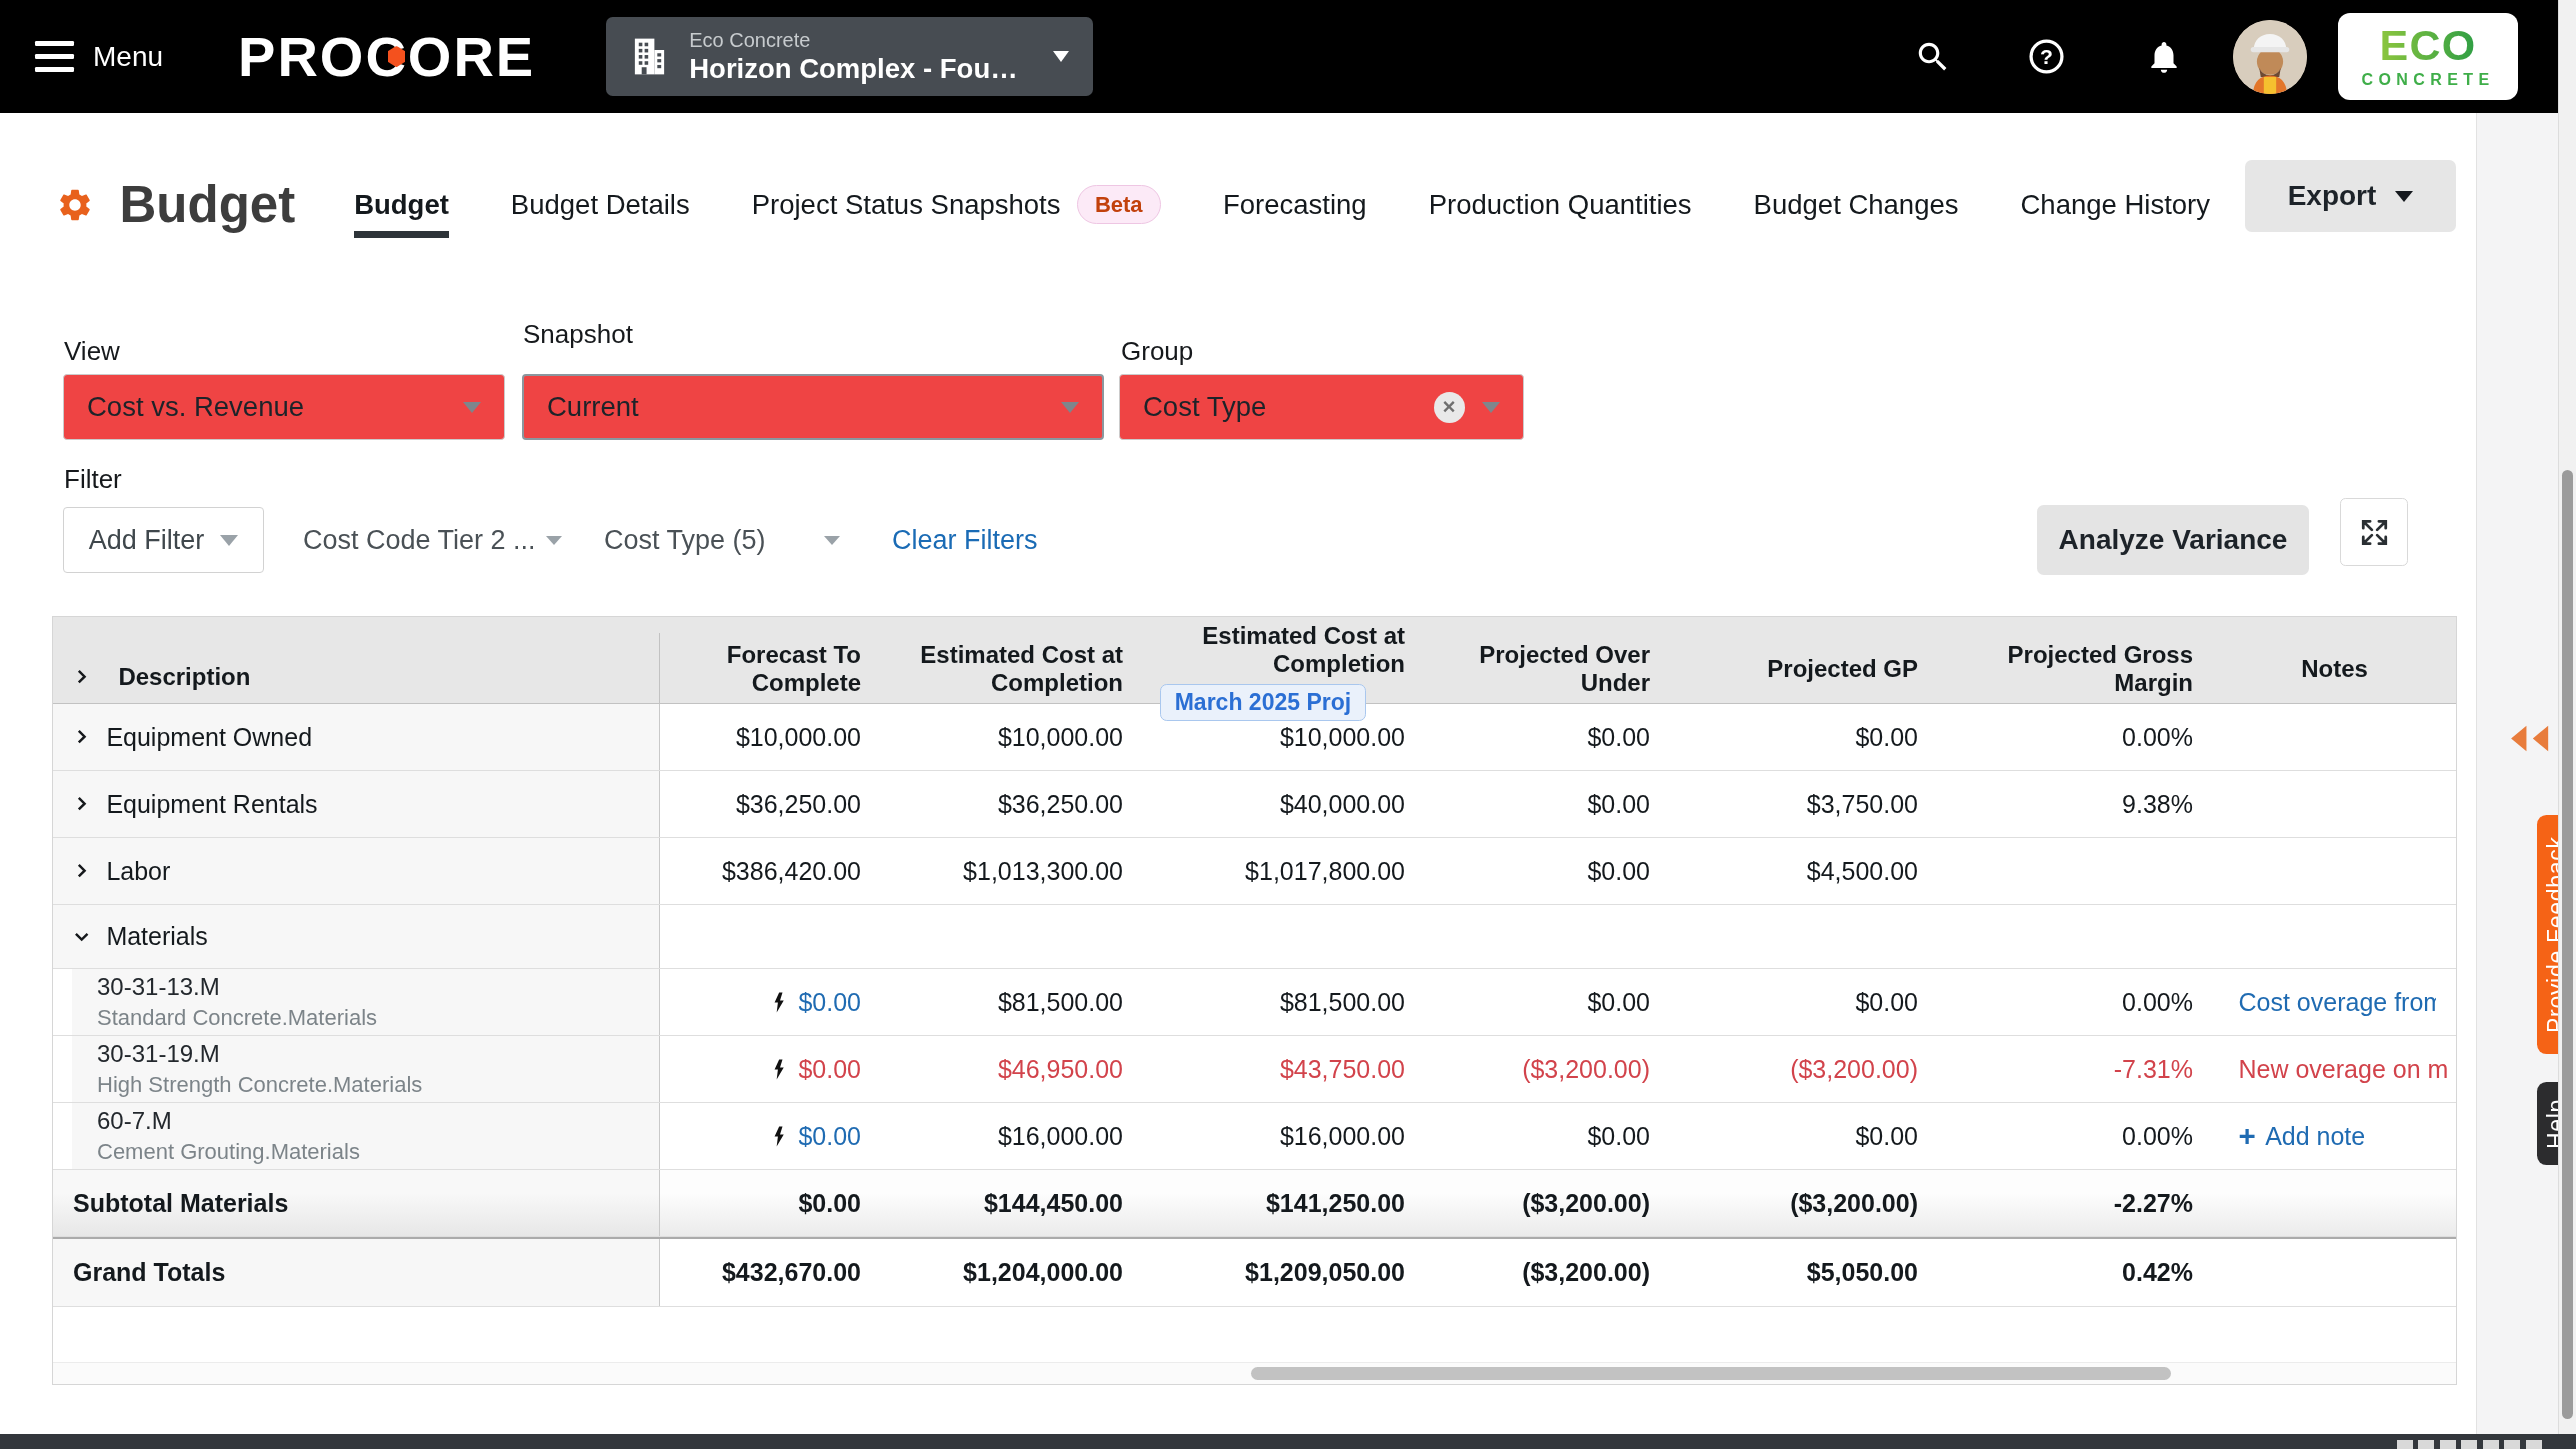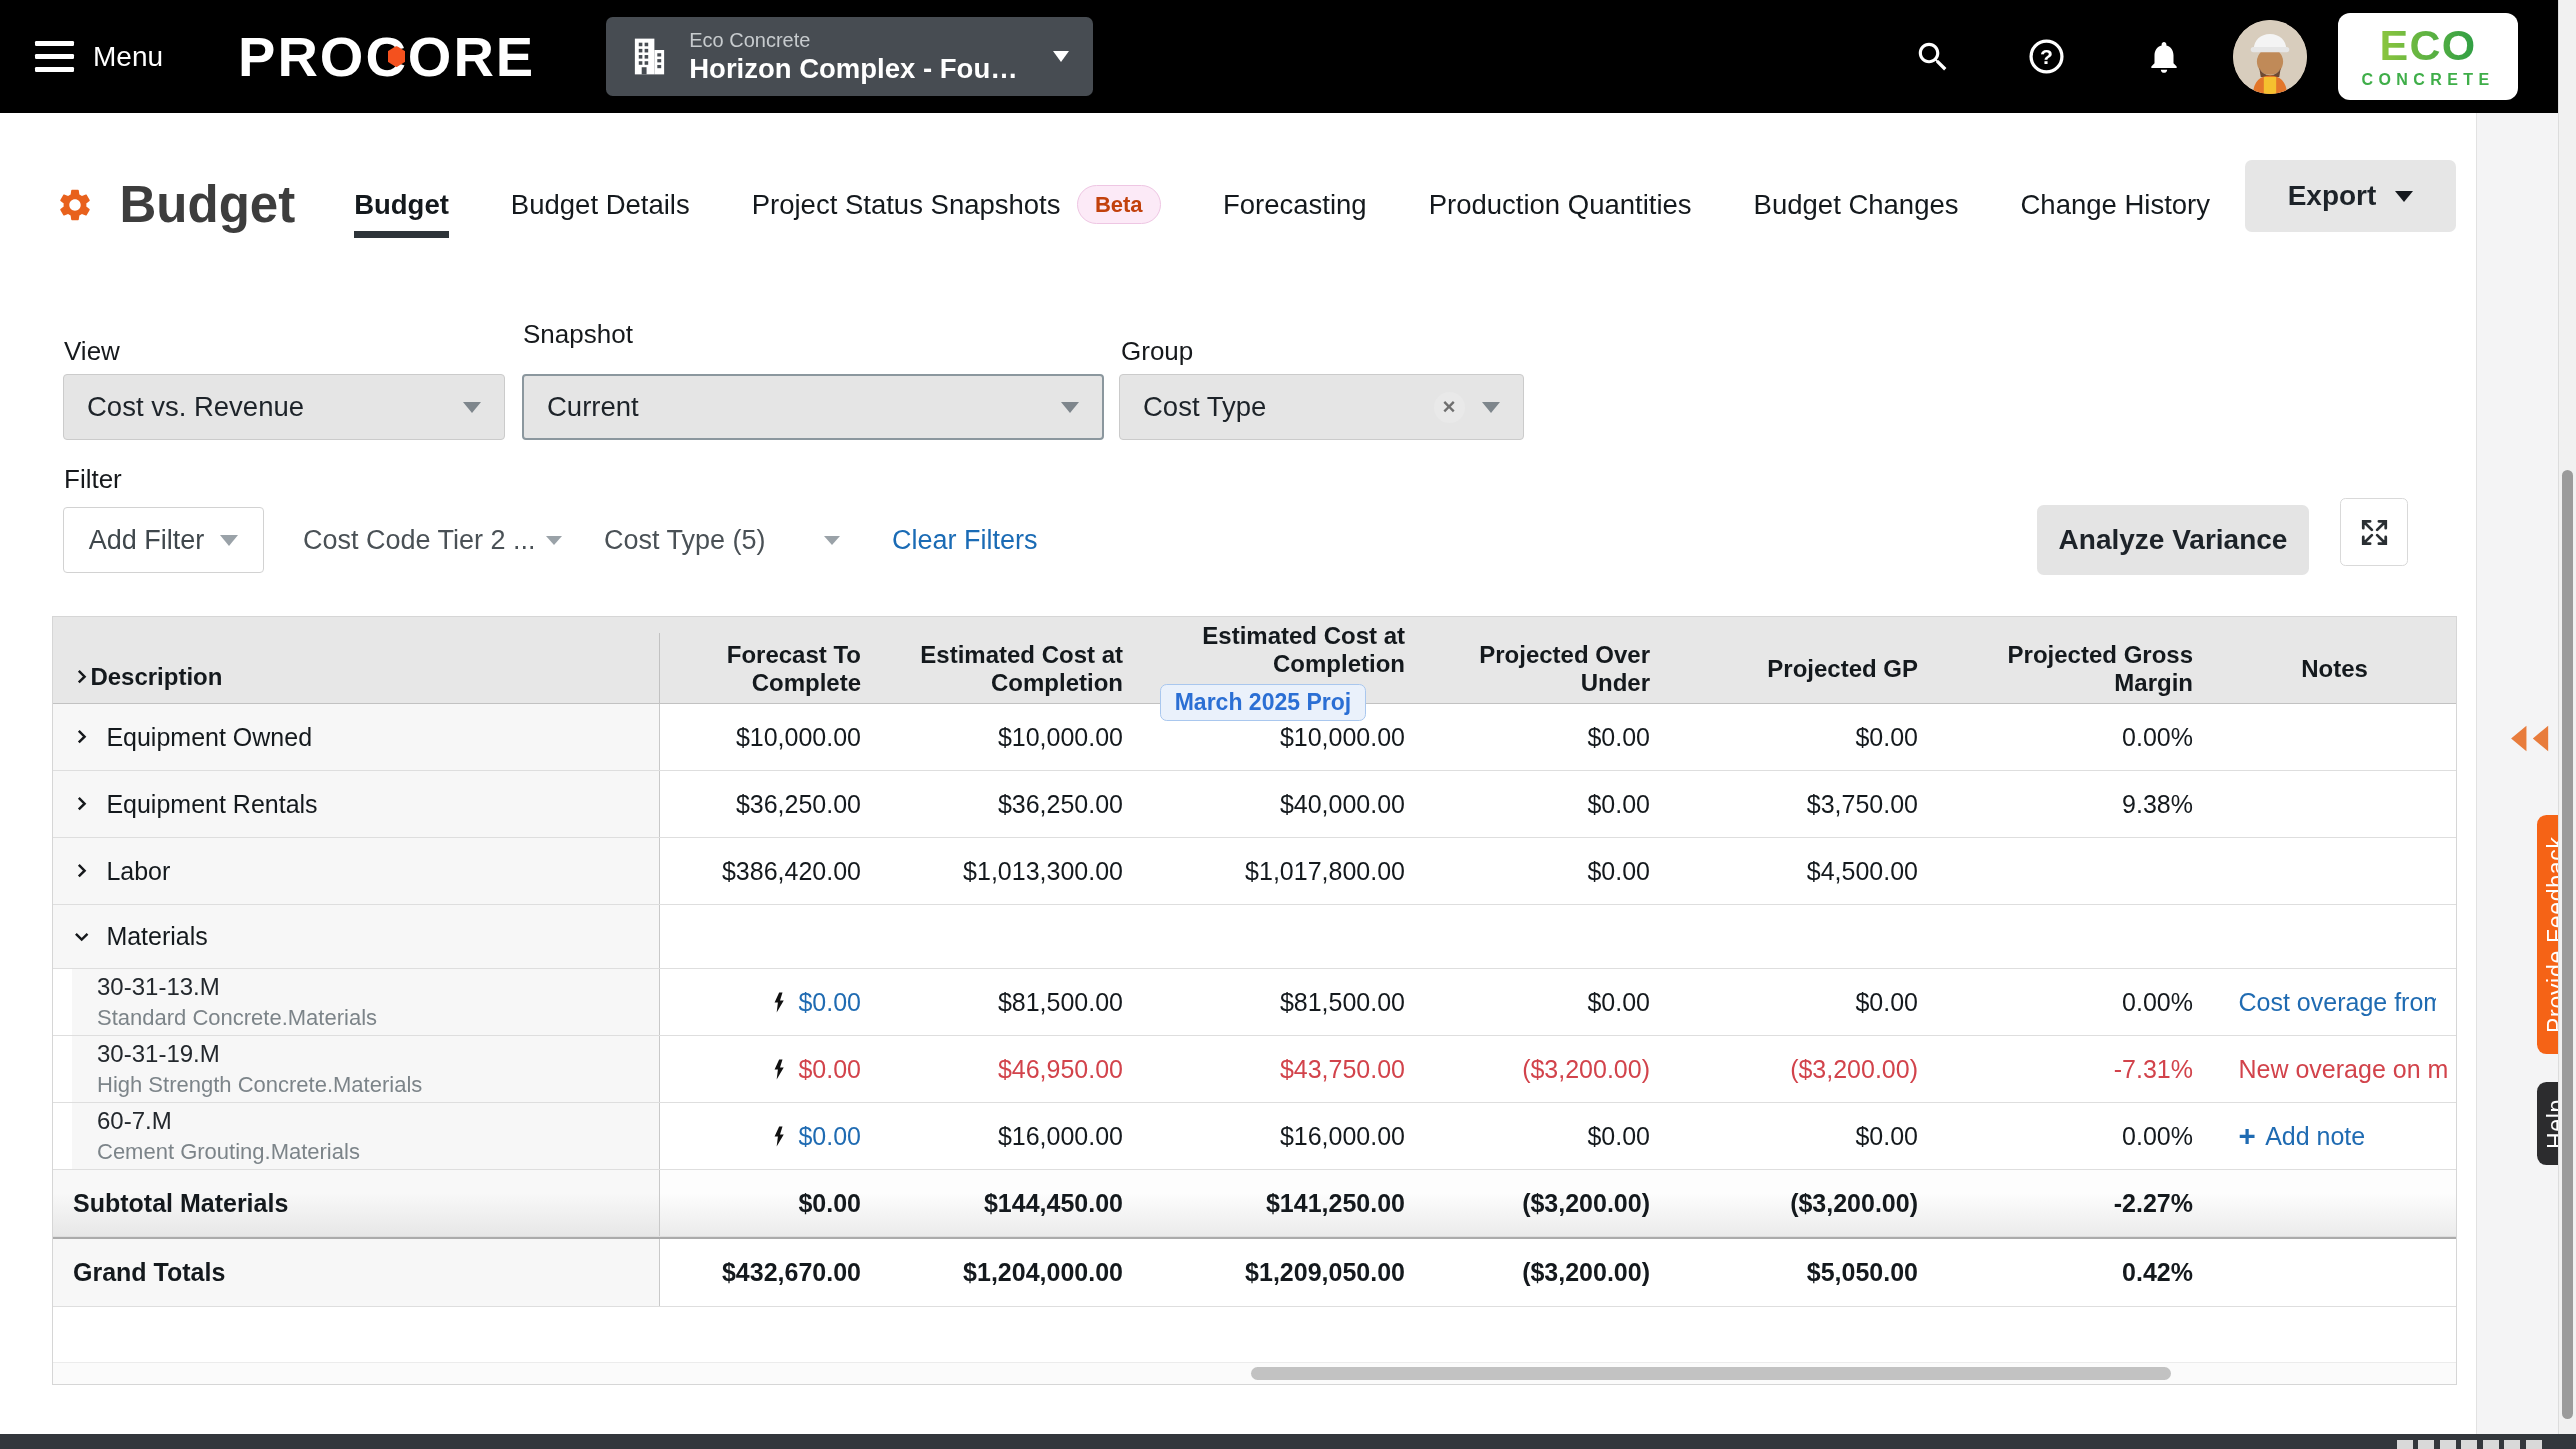--- a/index.html
+++ b/index.html
@@ -67,21 +67,21 @@
   .tab.active::after { content:""; position:absolute; left:0; right:0; bottom:-17.4px; height:6.7px; background:#2e3439; }
   .beta-pill { margin-left:16px; padding:5.4px 17.4px; background:#fceaf7; border:1.3px solid #eec6e3;
                border-radius:23px; color:#c2410c; font-size:22px; font-weight:bold; }
   .export-btn { position:absolute; left:2245px; top:160px; width:211px; height:72px; background:#e6e6e6;
                 border:none; border-radius:6.7px; font-size:28px; font-weight:bold; color:#1d2329;
                 display:flex; align-items:center; justify-content:center; gap:19px; cursor:pointer;
                 font-family:inherit; }
 
   
   .ctl-label { position:absolute; font-size:26px; color:#16191c; }
-  .select { position:absolute; height:66px; background:#e5e5e5; border:1.3px solid #cbcbcb; border-radius:4px;
+  .select { position:absolute; height:66px; background:#ef4444; border:1.3px solid #cbcbcb; border-radius:4px;
             display:flex; align-items:center; padding:0 23px; font-size:27.5px; color:#1d2329; cursor:pointer; }
   .select .caret { margin-left:auto; }
   .sel-view { left:63px; top:374px; width:442px; }
   .sel-snapshot { left:522px; top:374px; width:582px; border:2px solid #8b979e; }
   .sel-group { left:1119px; top:374px; width:405px; }
   .x-circle { margin-left:auto; width:31px; height:31px; border-radius:50%; background:#e9e9e9;
               color:#6f6f6f; font-size:17.4px; display:flex; align-items:center; justify-content:center;
               cursor:pointer; font-weight:bold; }
   .sel-group .caret { margin-left:17.4px; }
 
@@ -101,21 +101,21 @@
   .expand-btn { position:absolute; left:2340px; top:498px; width:68px; height:68px; background:#fff;
                 border:1.3px solid #d9d9d9; border-radius:5.4px; display:flex; align-items:center;
                 justify-content:center; cursor:pointer; }
 
   
   .budget-table { position:absolute; left:52px; top:616px; width:2405px; border:1.3px solid #d6d6d6; background:#fff; }
   .tgrid { display:grid; grid-template-columns:607px 221px 262px 282px 245px 268px 275px 1fr; }
   .thead { height:87px; background:#e7e7e7; border-bottom:1.3px solid #c2c2c2; font-weight:bold;
            font-size:24px; color:#14191d; }
   .th { display:flex; align-items:center; justify-content:flex-end; padding:0 20px; text-align:right; line-height:1.15; }
-  .th-desc { justify-content:flex-start; text-align:center; border-right:1.3px solid #c2c2c2; gap:0;margin-top:16px; }
+  .th-desc { justify-content:flex-start; text-align:center; border-right:1.3px solid #c2c2c2; gap:28px;margin-top:16px; }
   .th-march { flex-direction:column; align-items:flex-end; justify-content:center; gap:6.7px; padding-top:5.4px; }
   .march-chip { align-self:flex-start; margin-left:-2.7px; padding:4px 13.4px; background:#eaf1fb; border:1.3px solid #a9c7ee;
                 border-radius:6.7px; color:#2b6fd4; font-size:23px; font-weight:bold; white-space:nowrap; cursor:pointer; }
   .th-notes { justify-content:center; text-align:left; }
 
   .trow { height:67px; border-bottom:1.3px solid #dedede; font-size:25px; color:#14191d; background:#fff; }
   .cell { display:flex; align-items:center; justify-content:flex-end; padding:0 20px; white-space:nowrap; overflow:hidden; }
   .cell-desc { justify-content:flex-start; background:#f7f7f7; border-right:1.3px solid #c9c9c9; gap:16px; cursor:pointer; }
   .cell-notes { justify-content:flex-start; padding-left:25.5px; }
   .row-materials { height:64px; }

